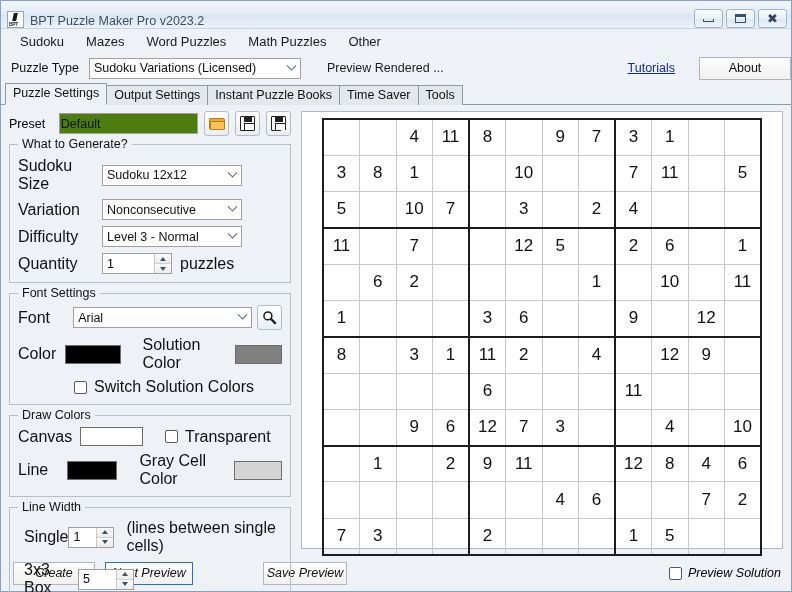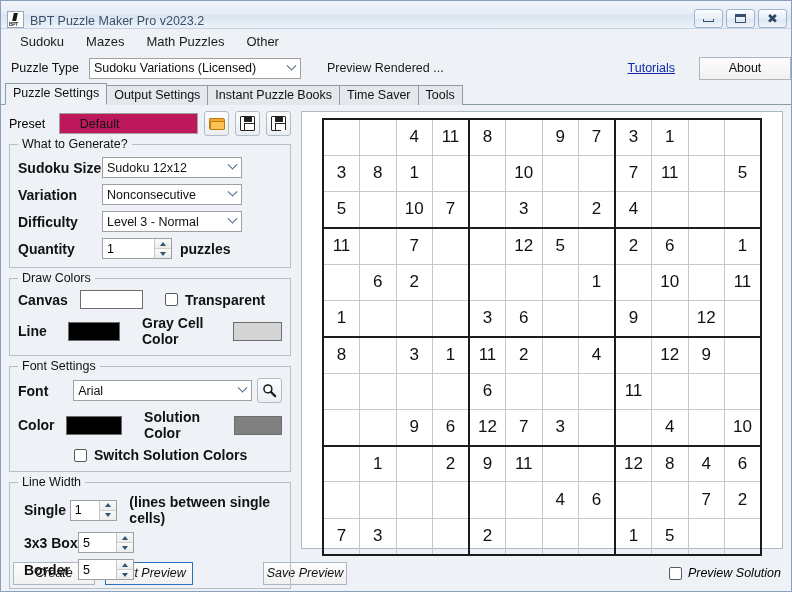--- a/index.html
+++ b/index.html
@@ -151,23 +151,23 @@
     flex: 1 1 auto;
     padding: 6px 8px 6px 4px;
     display: flex;
     min-height: 0;
   }
 
   
   .presetrow { display:flex; align-items:center; gap:6px; height: 28px; }
   .presetrow .lbl { font-size:12.5px; width:44px; }
   .textinput {
-    background:#be185d; border:1px solid #a0a0a0;
+    background:#4d7c0f; border:1px solid #a0a0a0;
     height:21px; font-size:12.5px; color:#111;
-    display:flex; align-items:center; padding-left:20px;
+    display:flex; align-items:center; padding-left:1px;
   }
   .iconbtn {
     width:25px; height:25px;
     border:1px solid #b3bcc6; border-radius:3px;
     background: linear-gradient(to bottom,#fcfdfe,#eaeef2);
     display:flex; align-items:center; justify-content:center;
   }
   .folder-ic { width:16px; height:13px; position:relative; }
   .folder-ic .back { position:absolute; left:0; top:1px; width:16px; height:12px; background:#f0a830; border:1px solid #c07c10; border-radius:1px 2px 2px 2px;}
   .folder-ic .front { position:absolute; left:1px; top:4px; width:15px; height:9px; background:#ffc257; border:1px solid #c07c10; border-radius:1px;}
@@ -183,21 +183,21 @@
     padding: 8px 8px 8px 8px;
     position: relative;
   }
   .group > .glabel {
     position: absolute; top: -8px; left: 8px;
     background: #eef2f7; padding: 0 4px;
     font-size: 12.5px; color:#111;
   }
   .frow { display:flex; align-items:center; margin-bottom: 6px; }
   .frow:last-child { margin-bottom: 0; }
-  .frow .flabel { font-size:14px; color:#111;font-weight:bold; }
+  .frow .flabel { font-size:16px; color:#111; }
 
   
   .spinner { display:flex; height:21px; border:1px solid #a0a0a0; background:#fff; }
   .spinner .sv { flex:1; font-size:12.5px; padding-left:4px; display:flex; align-items:center; }
   .spinner .sbtns { width:17px; display:flex; flex-direction:column; border-left:1px solid #c6c6c6; }
   .spinner .sb { flex:1; display:flex; align-items:center; justify-content:center;
     background: linear-gradient(to bottom,#fafafa,#ececec); }
   .spinner .sb:first-child { border-bottom:1px solid #d0d0d0; }
   .tri-up { width:0;height:0;border-left:3.5px solid transparent;border-right:3.5px solid transparent;border-bottom:4px solid #33536f;}
   .tri-dn { width:0;height:0;border-left:3.5px solid transparent;border-right:3.5px solid transparent;border-top:4px solid #33536f;}
@@ -269,20 +269,21 @@
         </div>
       <div class="winbtn">
           <span class="glyph-close">✖</span>
         </div>
     </div>
   </div>
 
   <div class="menubar">
     <div class="mi">Sudoku</div>
     <div class="mi">Mazes</div>
+    <div class="mi">Word Puzzles</div>
     <div class="mi">Math Puzzles</div>
     <div class="mi">Other</div>
   </div>
 
   <div class="ptrow">
     <span class="lbl">Puzzle Type</span>
     <div class="combo" style="width:212px">
       <span>Sudoku Variations (Licensed)</span>
       <span class="arrow">
           <i class="chev"></i>
@@ -366,37 +367,20 @@
                   <i class="tri-dn"></i>
                 </span>
             </span>
           </div>
           <span class="flabel" style="margin-left:8px">puzzles</span>
         </div>
       </div>
 
 
       <div class="group" style="margin-top:10px">
-        <span class="glabel">Draw Colors</span>
-        <div style="height:3px"></div>
-        <div class="frow">
-          <span class="flabel" style="width:62px">Canvas</span>
-          <div class="swatch" style="width:63px;background:#fff"></div>
-          <span class="checkbox" style="margin-left:22px"></span>
-          <span class="flabel" style="margin-left:7px">Transparent</span>
-        </div>
-        <div class="frow">
-          <span class="flabel" style="width:62px">Line</span>
-          <div class="swatch" style="width:63px;background:#000"></div>
-          <span class="flabel" style="margin-left:22px">Gray Cell Color</span>
-          <div class="swatch" style="width:60px;background:#d4d4d4;margin-left:8px"></div>
-        </div>
-      </div>
-
-      <div class="group" style="margin-top:10px">
         <span class="glabel">Font Settings</span>
         <div style="height:3px"></div>
         <div class="frow">
           <span class="flabel" style="width:56px">Font</span>
           <div class="combo" style="width:182px">
             <span>Arial</span>
             <span class="arrow">
                 <i class="chev"></i>
               </span>
           </div>
@@ -410,20 +394,37 @@
         <div class="frow">
           <span class="flabel" style="width:56px">Color</span>
           <div class="swatch" style="width:66px;background:#000"></div>
           <span class="flabel" style="margin-left:22px">Solution Color</span>
           <div class="swatch" style="width:56px;background:#808080;margin-left:8px"></div>
         </div>
         <div class="frow">
           <span style="width:56px"></span>
           <span class="checkbox"></span>
           <span class="flabel" style="margin-left:7px">Switch Solution Colors</span>
+        </div>
+      </div>
+
+      <div class="group" style="margin-top:10px">
+        <span class="glabel">Draw Colors</span>
+        <div style="height:3px"></div>
+        <div class="frow">
+          <span class="flabel" style="width:62px">Canvas</span>
+          <div class="swatch" style="width:63px;background:#fff"></div>
+          <span class="checkbox" style="margin-left:22px"></span>
+          <span class="flabel" style="margin-left:7px">Transparent</span>
+        </div>
+        <div class="frow">
+          <span class="flabel" style="width:62px">Line</span>
+          <div class="swatch" style="width:63px;background:#000"></div>
+          <span class="flabel" style="margin-left:22px">Gray Cell Color</span>
+          <div class="swatch" style="width:60px;background:#d4d4d4;margin-left:8px"></div>
         </div>
       </div>
 
       <div class="group" style="margin-top:10px">
         <span class="glabel">Line Width</span>
         <div style="height:3px"></div>
         <div class="frow">
           <span class="flabel" style="width:60px;padding-left:6px">Single</span>
           <div class="spinner" style="width:56px">
             <span class="sv">1</span>

